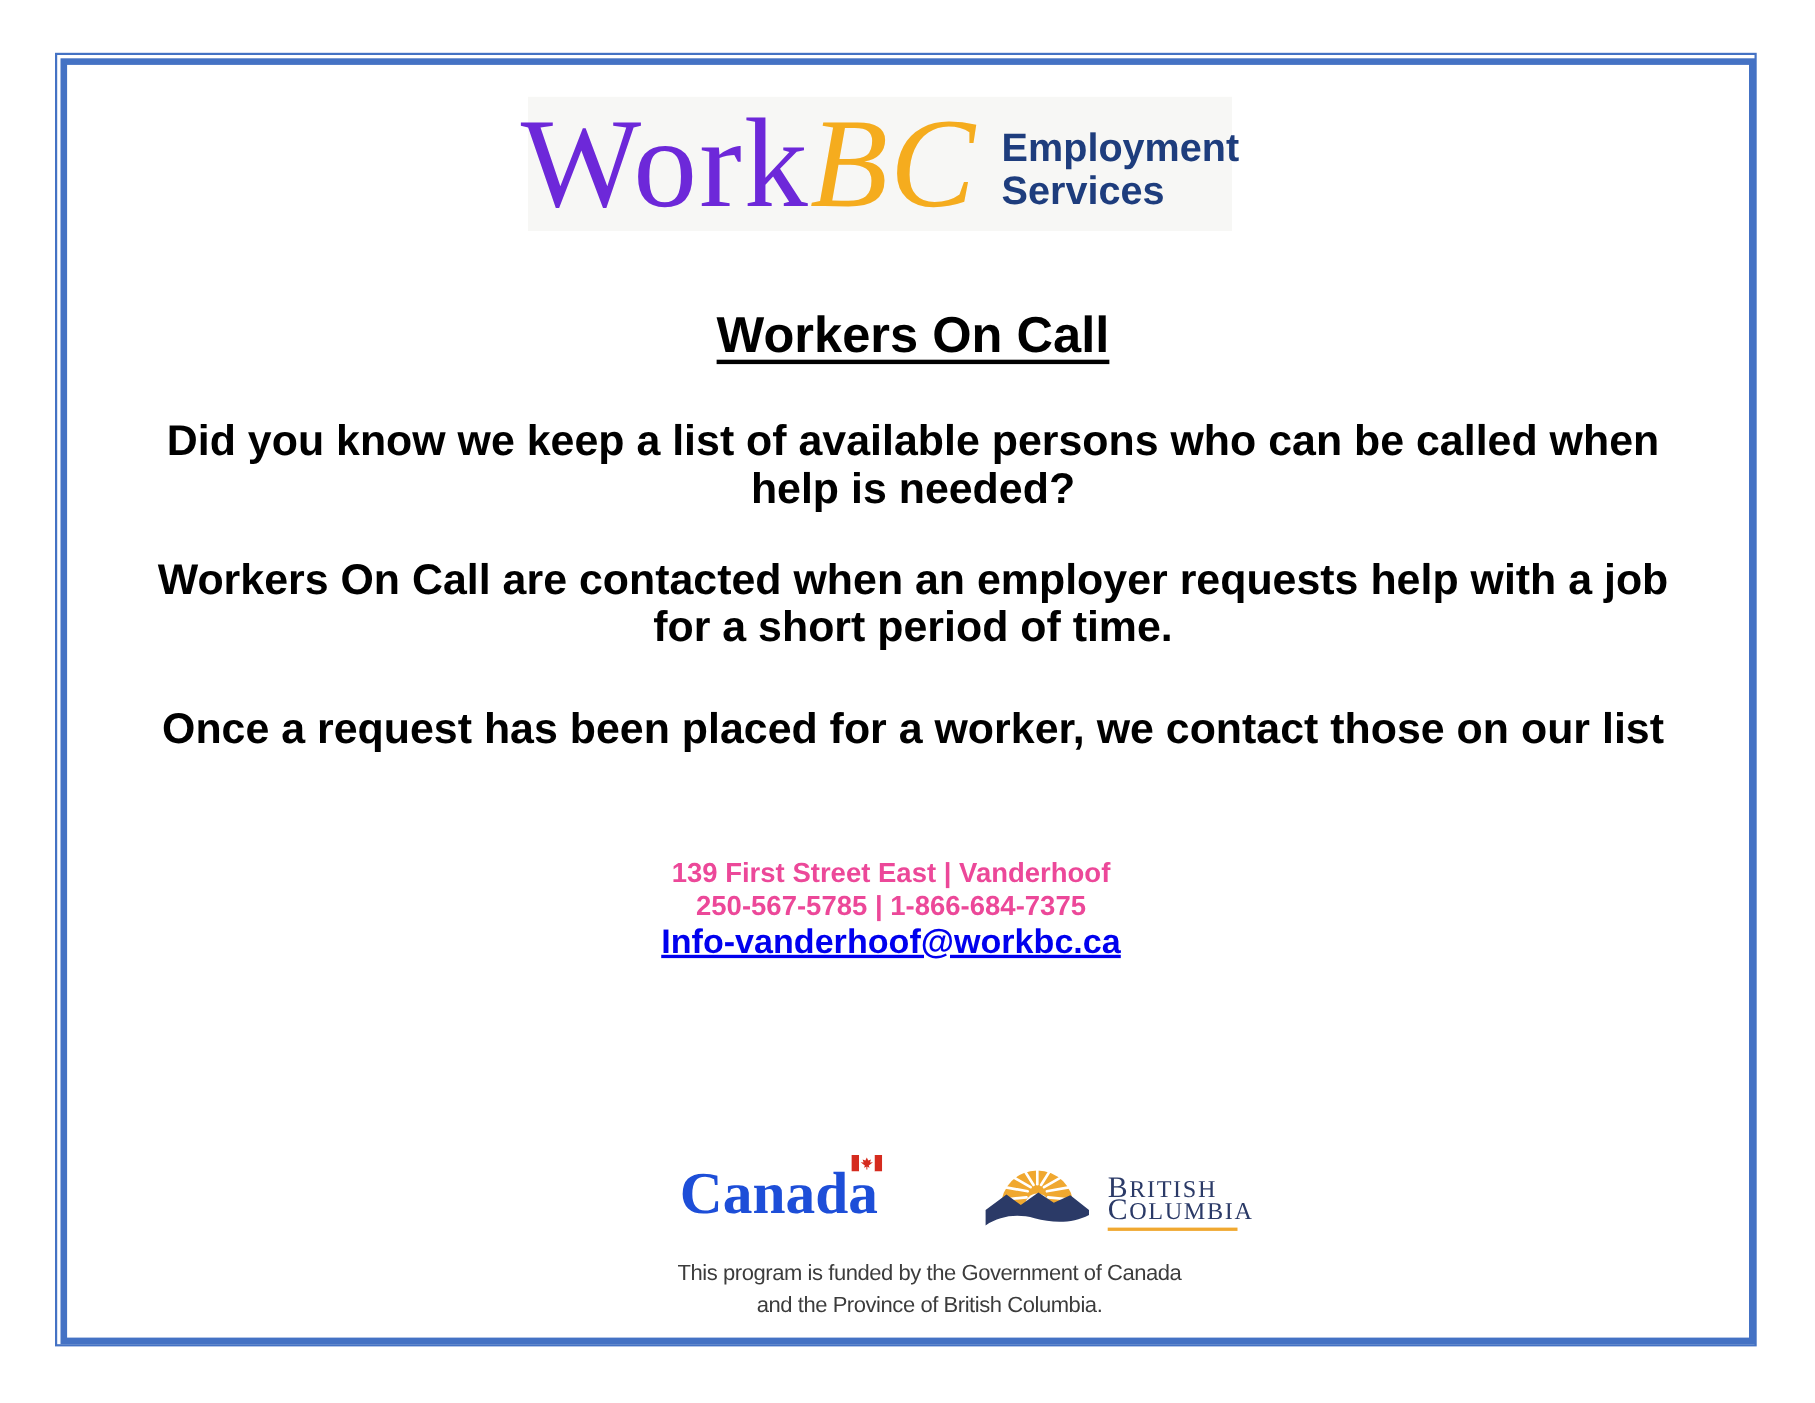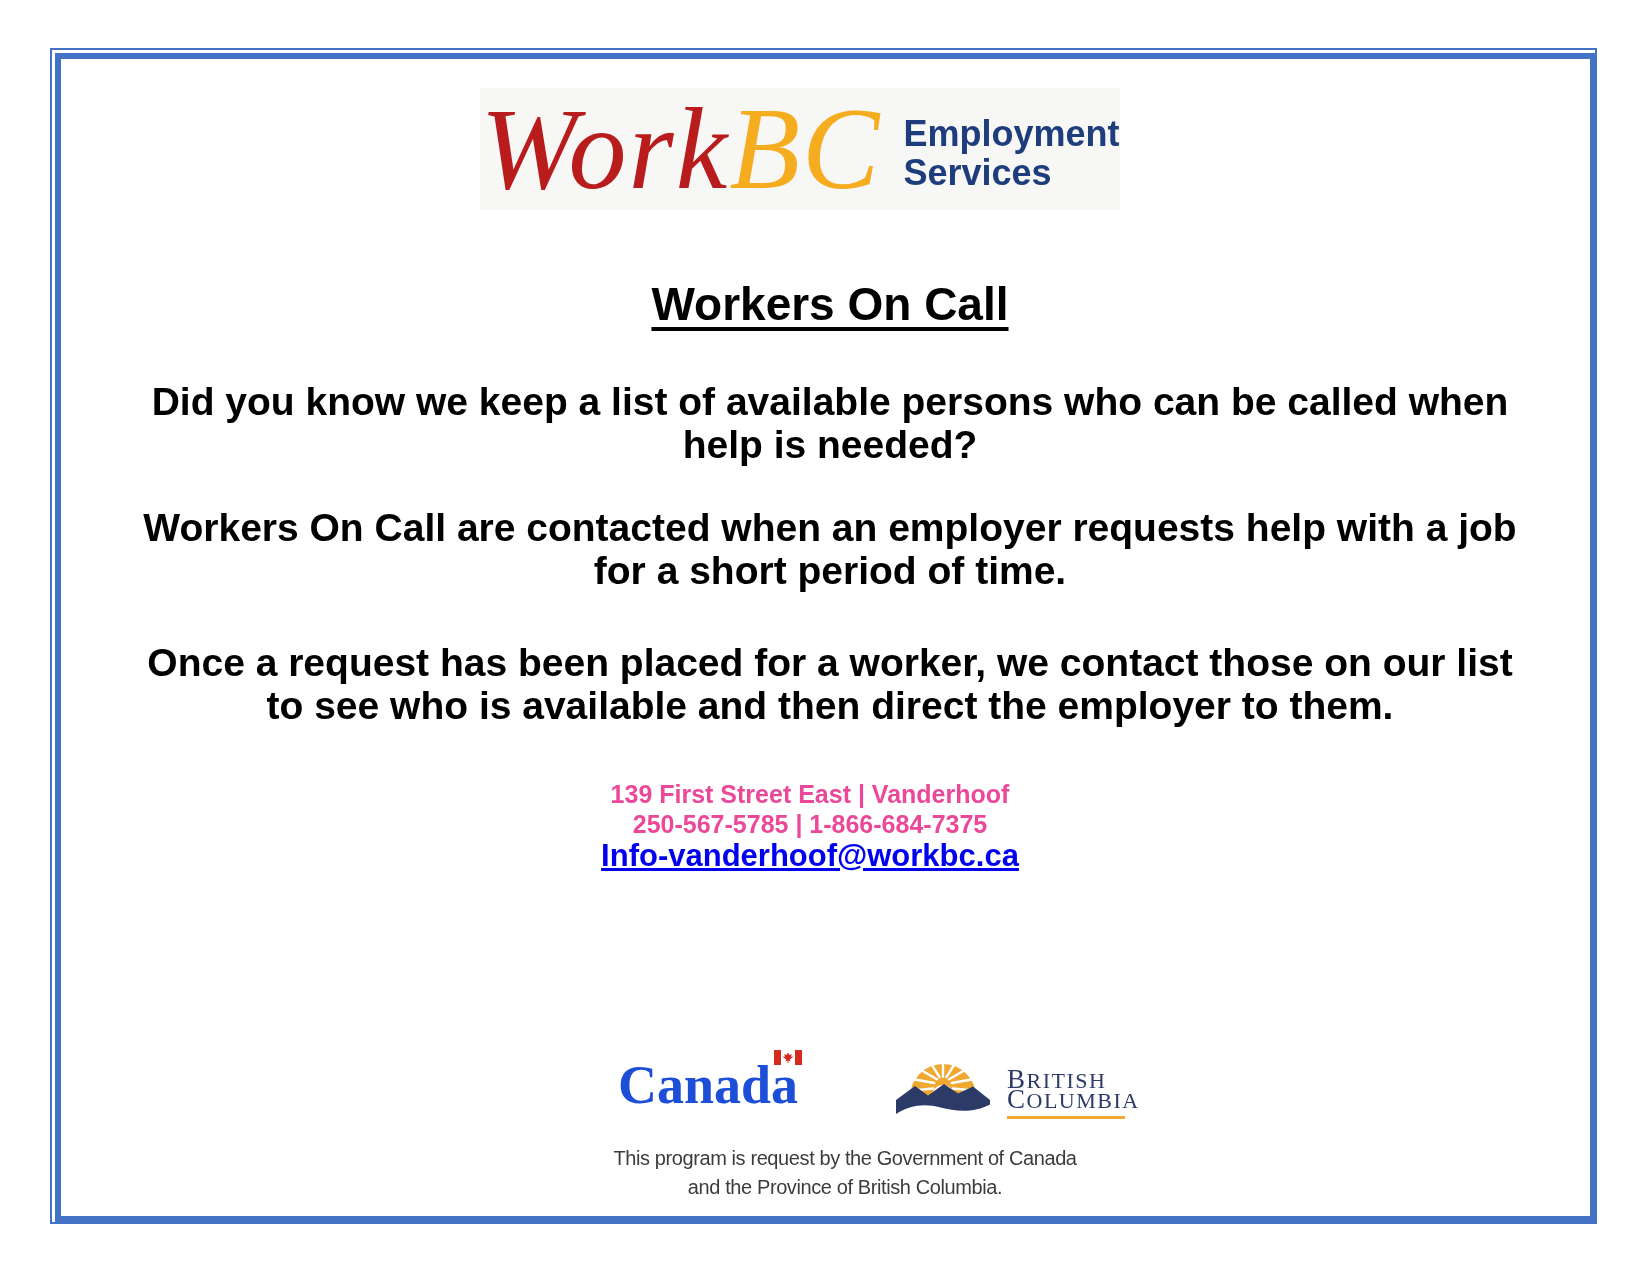--- a/index.html
+++ b/index.html
@@ -21,21 +21,21 @@
   }
   
   .logo-area{
     position:absolute;left:480px;top:88px;width:640px;height:122px;
     background:#f7f7f5;
     display:flex;align-items:center;justify-content:center;
   }
   .logo-row{display:flex;align-items:baseline;}
   .logo-work{
     font-family:"Liberation Serif", serif;
-    font-size:116px;line-height:1;color:#b91c1c;letter-spacing:2px;font-style:italic;
+    font-size:116px;line-height:1;color:#6d28d9;letter-spacing:2px;
   }
   .logo-bc{
     font-family:"Liberation Serif", serif;
     font-size:116px;line-height:1;color:#F5AC1E;letter-spacing:2px;font-style:italic;
   }
   .logo-tagline{
     margin-left:22px;align-self:center;margin-top:10px;
     font-size:36px;line-height:1.08;font-weight:bold;color:#1E3D7D;
   }
   
@@ -105,21 +105,20 @@
 <div class="center-block para para-1">
   <span>Did you know we keep a list of available persons who can be called when</span><br>
   <span>help is needed?</span>
 </div>
 <div class="center-block para para-2">
   <span>Workers On Call are contacted when an employer requests help with a job</span><br>
   <span>for a short period of time.</span>
 </div>
 <div class="center-block para para-3">
   <span>Once a request has been placed for a worker, we contact those on our list</span><br>
-  <span>to see who is available and then direct the employer to them.</span>
 </div>
 
 <div class="center-block contact">
   <div class="contact-line">139 First Street East | Vanderhoof</div>
   <div class="contact-line">250-567-5785 | 1-866-684-7375</div>
   <div class="email-line">
     <a class="email-link">Info-vanderhoof@workbc.ca</a>
   </div>
 </div>
 
@@ -152,15 +151,15 @@
     <path fill="#2B3A67" d="M3,44 L22,30 L35,39.5 L51,28 L65,37.5 L80,30.5 L97,44 L97,48.5 C82,56.5 64,56 47.5,51.5 C31,47 16,49.5 3,58 Z"></path>
   </svg>
   <div class="bc-text">
     <div class="bc-text-line">British</div>
     <div class="bc-text-line">Columbia</div>
     <div class="bc-underline"></div>
   </div>
 </div>
 
 <div class="center-block funding">
-  <span>This program is request by the Government of Canada</span><br>
+  <span>This program is funded by the Government of Canada</span><br>
   <span>and the Province of British Columbia.</span>
 </div>
 
 </body></html>

